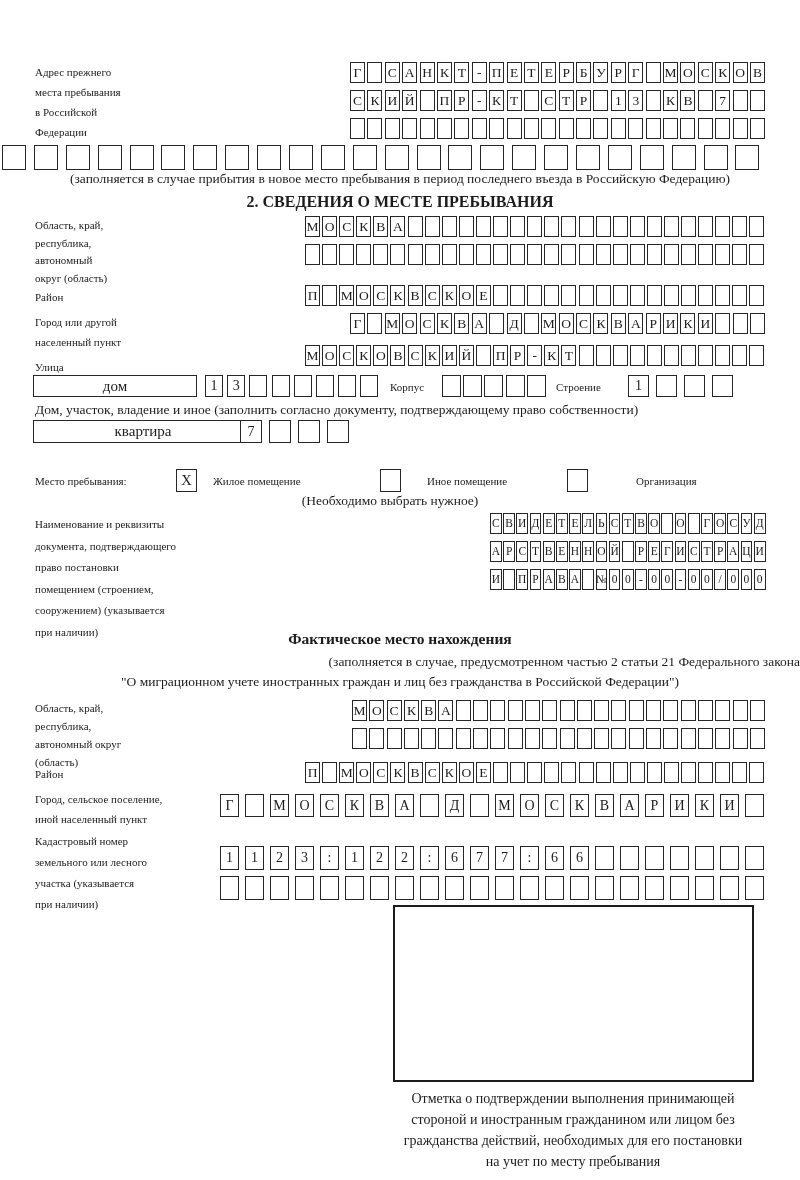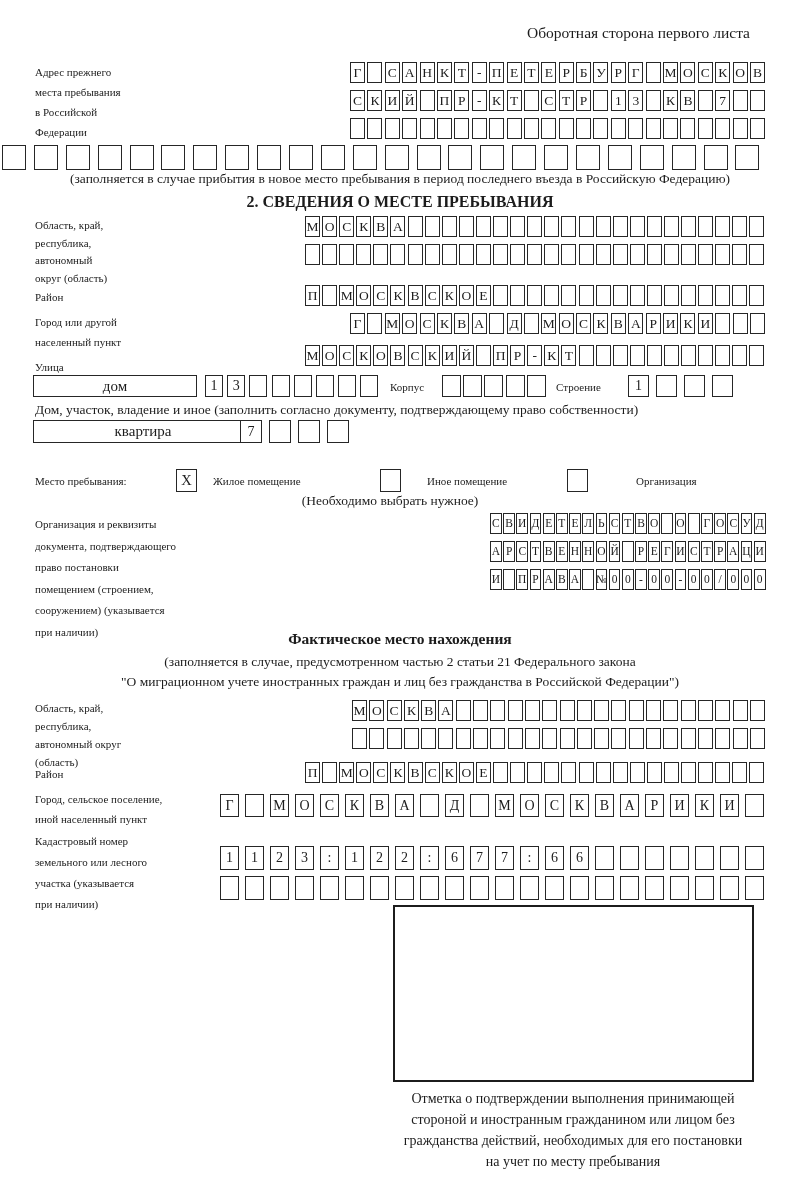--- a/index.html
+++ b/index.html
@@ -31,21 +31,20 @@
   }
   .stamp{position:absolute;box-sizing:border-box;border:2px solid #1c1c1c;background:#fff;}
   .stampcap{position:absolute;text-align:center;font-size:14px;line-height:21px;}
   .notec{font-size:13.5px;line-height:20px;}
 </style>
 </head>
 <body>
 
 <div class="page">
 
-  <div class="abs" style="left:400px;top:24px;width:350px;text-align:right;font-size:15.5px;">Оборотная сторона первого листа</div>
 
   <div class="lbl" style="left:35px;top:62px;">
     <div>Адрес прежнего</div>
     <div>места пребывания</div>
     <div>в Российской</div>
     <div>Федерации</div>
   </div>
   <div class="boxrow" style="left:350px;top:62px;--w:15px;--g:2.4px;">
       <span class="cell">Г</span>
       <span class="cell"></span>
@@ -351,21 +350,21 @@
   <div class="lbl" style="left:35px;top:471px;">Место пребывания:</div>
   <div class="chk" style="left:176px;top:469px;">X</div>
   <div class="lbl" style="left:213px;top:471px;">Жилое помещение</div>
   <div class="chk" style="left:380px;top:469px;"></div>
   <div class="lbl" style="left:427px;top:471px;">Иное помещение</div>
   <div class="chk" style="left:567px;top:469px;"></div>
   <div class="lbl" style="left:636px;top:471px;">Организация</div>
   <div class="abs cap" style="left:245px;top:493px;width:290px;text-align:center;">(Необходимо выбрать нужное)</div>
 
   <div class="lbl" style="left:35px;top:514px;line-height:21.5px;">
-    <div>Организация и реквизиты</div>
+    <div>Наименование и реквизиты</div>
     <div>документа, подтверждающего</div>
     <div>право постановки</div>
     <div>помещением (строением,</div>
     <div>сооружением) (указывается</div>
     <div>при наличии)</div>
   </div>
   <div class="boxrow" style="left:490px;top:513px;--w:11.8px;--g:1.4px;--fs:11.5px;">
       <span class="cell">С</span>
       <span class="cell">В</span>
       <span class="cell">И</span>
@@ -429,21 +428,21 @@
       <span class="cell">-</span>
       <span class="cell">0</span>
       <span class="cell">0</span>
       <span class="cell">/</span>
       <span class="cell">0</span>
       <span class="cell">0</span>
       <span class="cell">0</span>
     </div>
 
   <div class="ctr bold" style="top:630px;font-size:15.5px;">Фактическое место нахождения</div>
-  <div class="ctr notec" style="top:652px;">(заполняется в случае, предусмотренном частью 2 статьи 21 Федерального закона</div>
+  <div class="ctr notec" style="top:652px;text-align:right;">(заполняется в случае, предусмотренном частью 2 статьи 21 Федерального закона</div>
   <div class="ctr notec" style="top:672px;">"О миграционном учете иностранных граждан и лиц без гражданства в Российской Федерации")</div>
 
   <div class="lbl" style="left:35px;top:699px;line-height:18px;">
     <div>Область, край,</div>
     <div>республика,</div>
     <div>автономный округ</div>
     <div>(область)</div>
   </div>
   <div class="boxrow" style="left:352px;top:700px;--w:15px;--g:2.3px;">
       <span class="cell">М</span>

